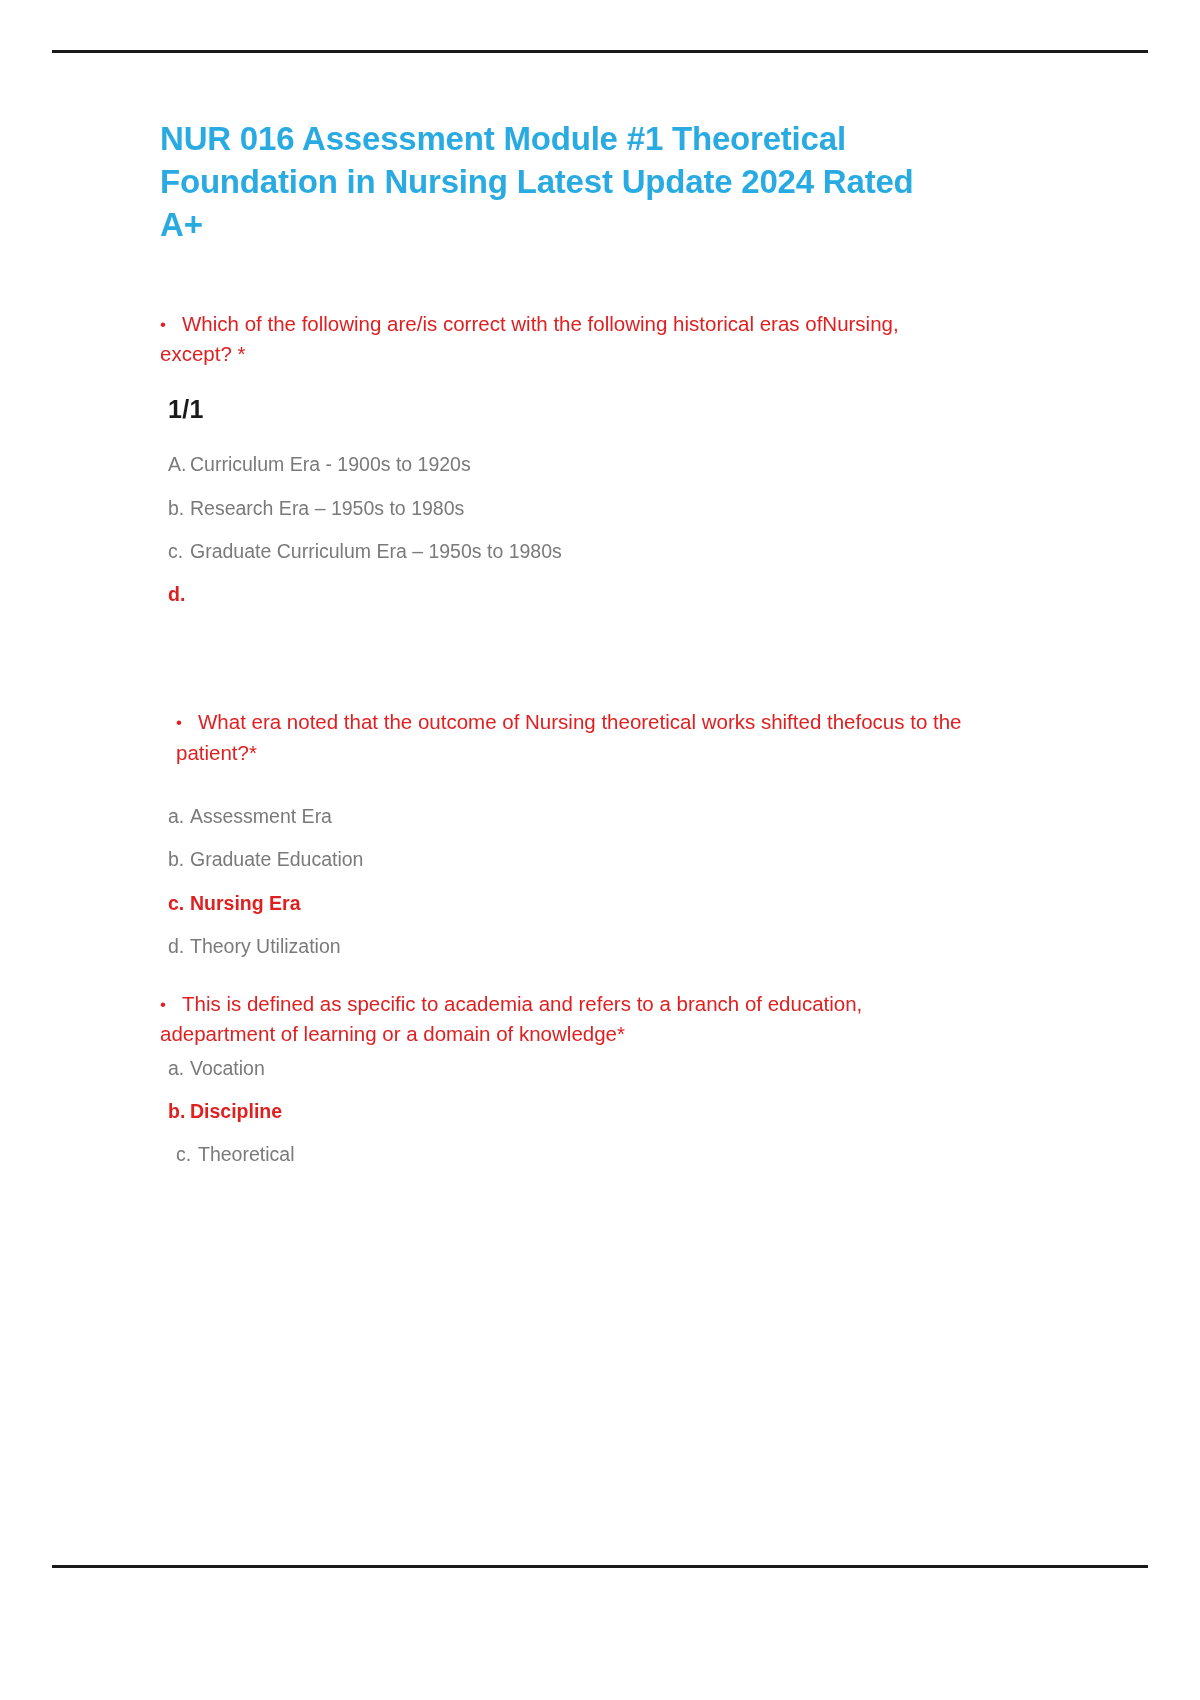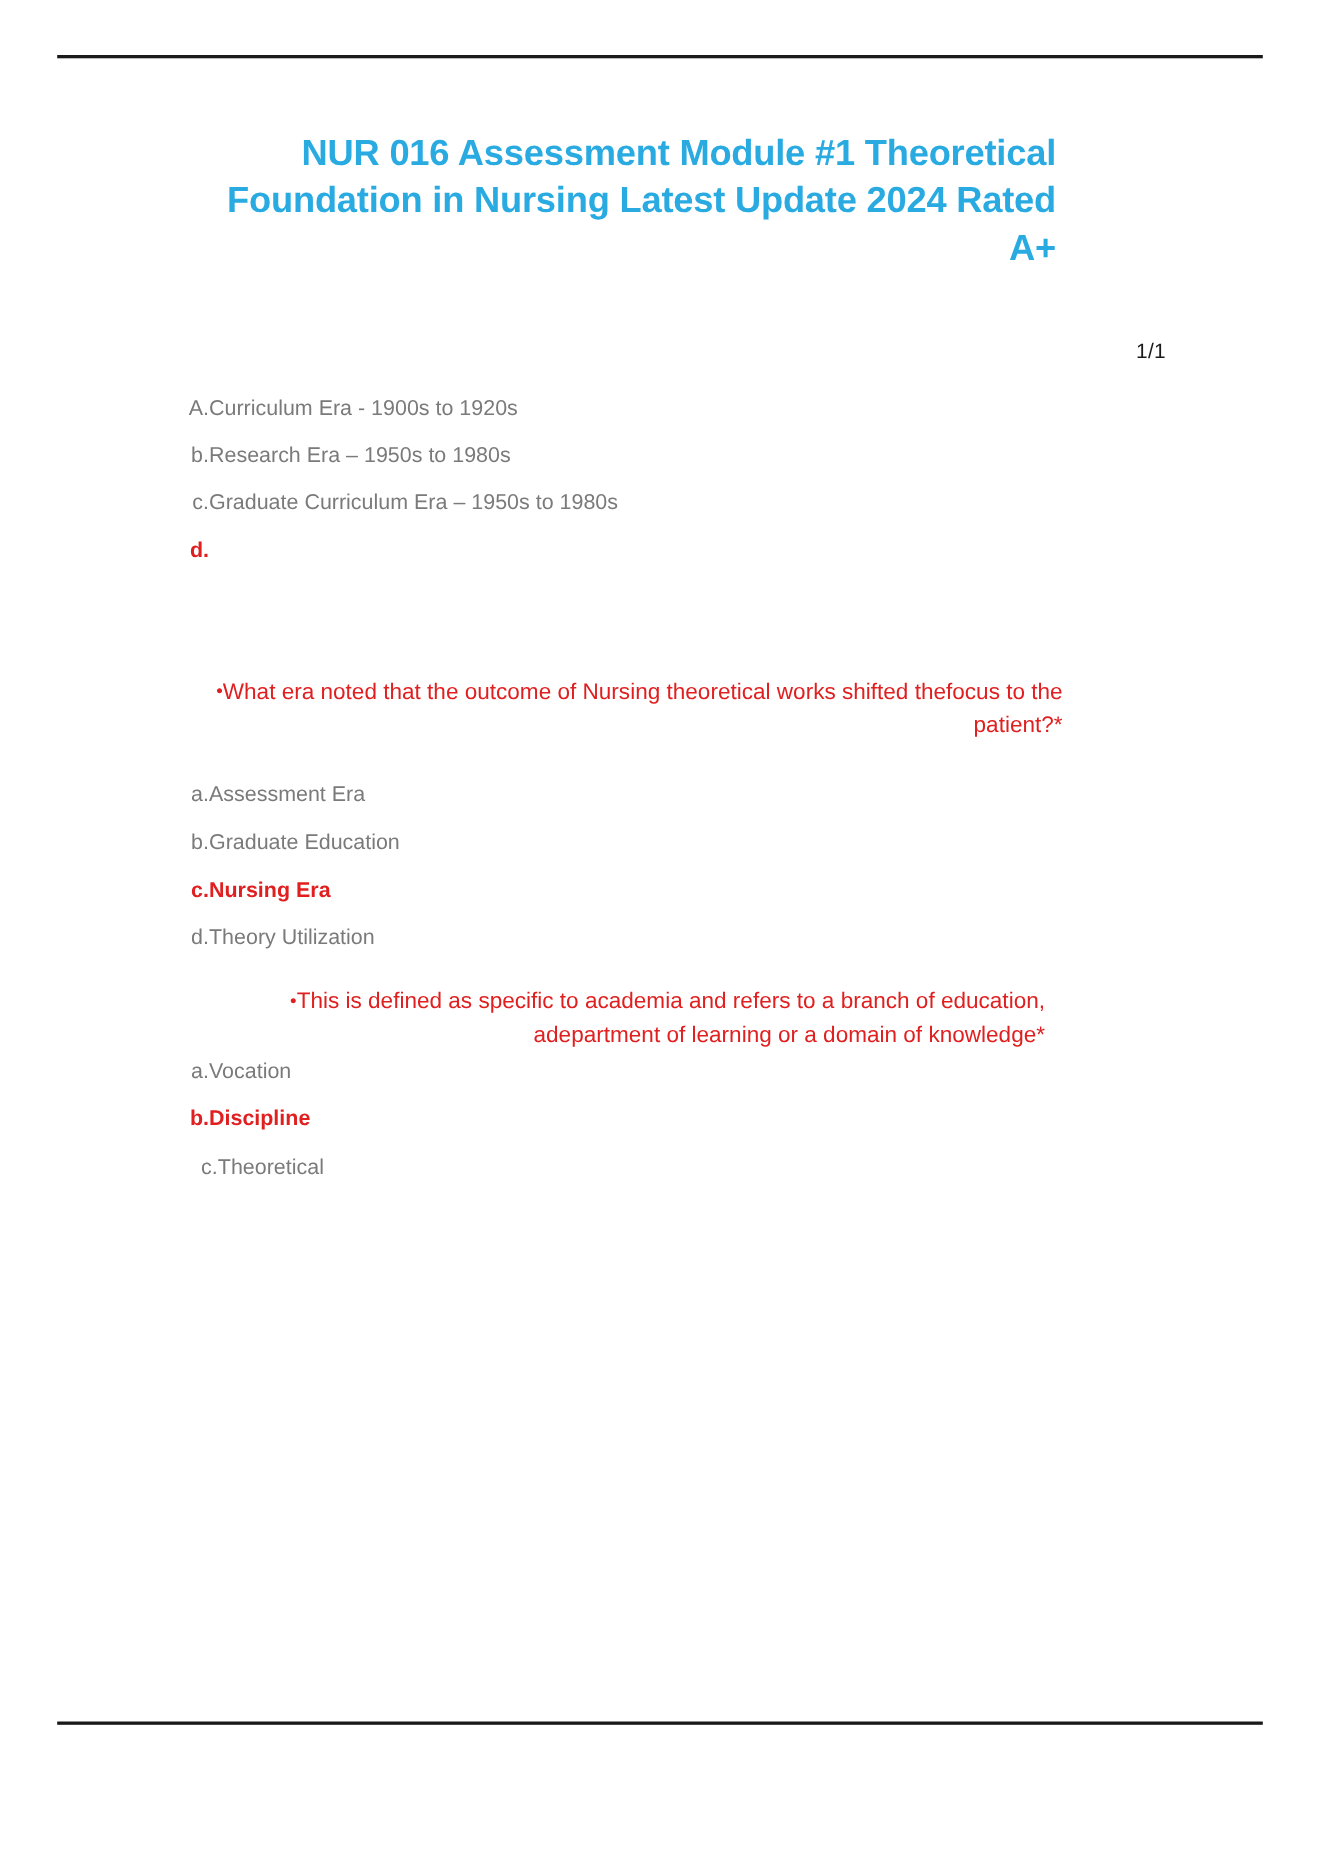--- a/index.html
+++ b/index.html
@@ -13,21 +13,20 @@
     font-family: "Liberation Sans", sans-serif;
     color: #333333;
     position: relative;
     overflow: hidden;
   }
 
   .page {
     position: absolute;
     inset: 0;
     background: #ffffff;
-    text-align: right;
   }
 
   
   .rule {
     position: absolute;
     left: 52px;
     right: 52px;
     height: 3px;
     background: #1a1a1a;
   }
@@ -64,22 +63,22 @@
     text-indent: 0;
   }
   .question-text .bullet {
     display: inline-block;
     width: 22px;
     font-size: 17px;
     vertical-align: 1px;
   }
 
   .score {
-    font-size: 19px;
-    font-weight: normal;
+    font-size: 25px;
+    font-weight: bold;
     color: #1a1a1a;
     margin: 26px 0 26px 8px;
     letter-spacing: 0.3px;
   }
 
   .options { margin: 0; padding: 0; list-style: none; }
 
   .option {
     font-size: 19.5px;
     line-height: 1.45;
@@ -112,20 +111,23 @@
 <div class="page">
 
   <div class="rule top"></div>
   <div class="rule bottom"></div>
 
   <div class="content">
 
     <h1 class="doc-title">NUR 016 Assessment Module #1 Theoretical Foundation in Nursing Latest Update 2024 Rated A+</h1>
 
     <div class="question-block">
+      <p class="question-text">
+        <span class="bullet">•</span><span>Which of the following are/is correct with the following historical eras ofNursing, except? *</span>
+      </p>
 
       <div class="score">1/1</div>
 
       <ul class="options">
         <li class="option">
           <span class="opt-label">A.</span><span class="opt-text">Curriculum Era - 1900s to 1920s</span>
         </li>
         <li class="option">
           <span class="opt-label">b.</span><span class="opt-text">Research Era – 1950s to 1980s</span>
         </li>

